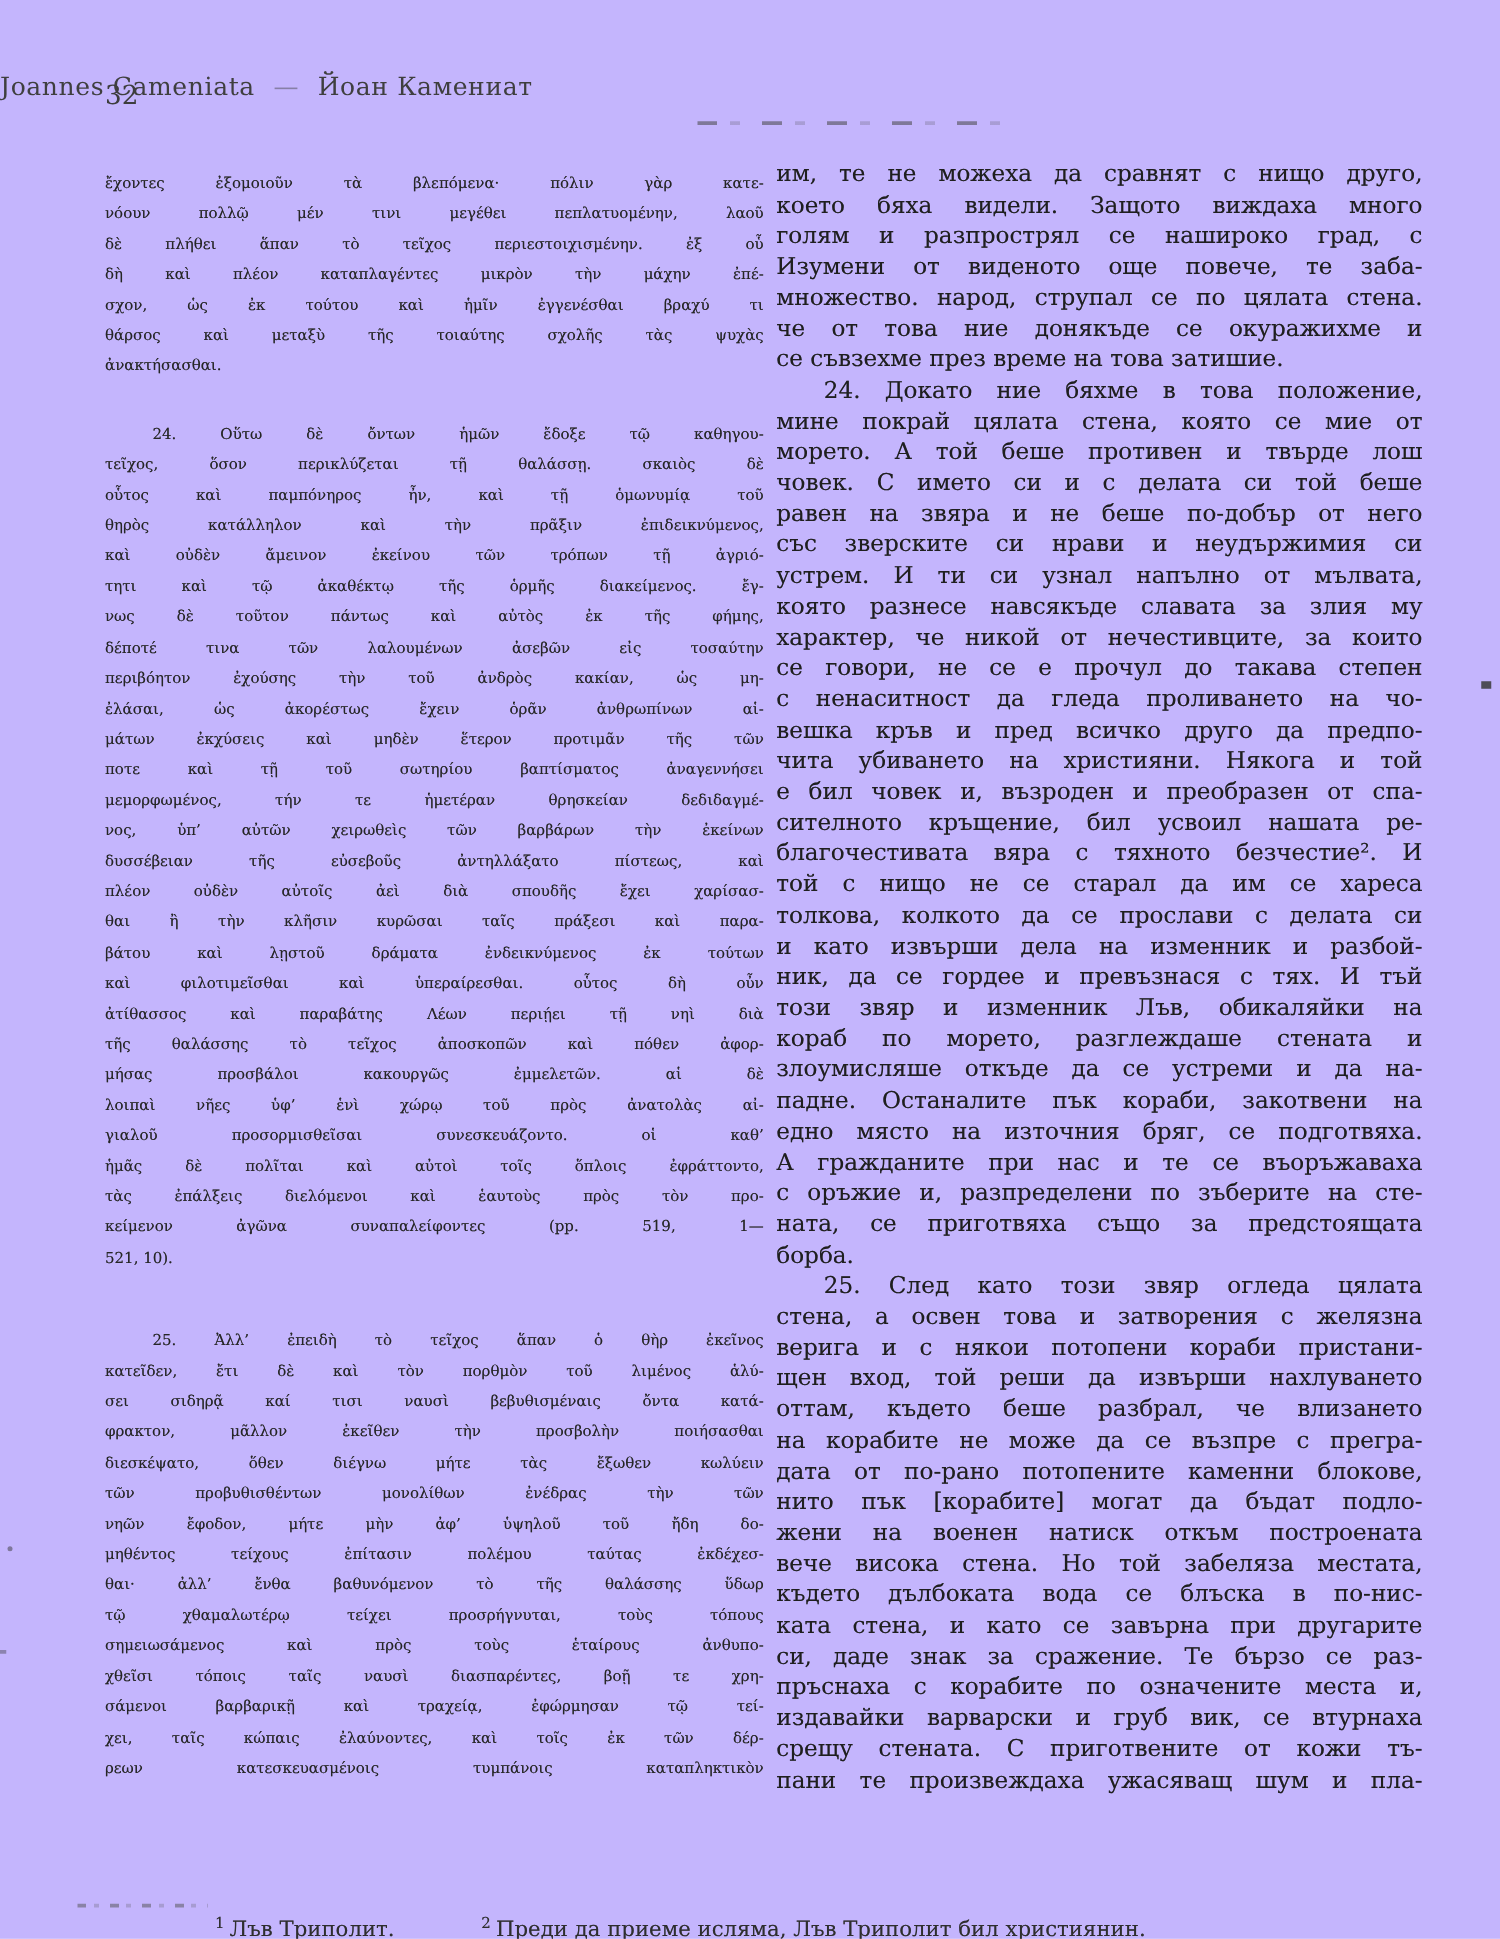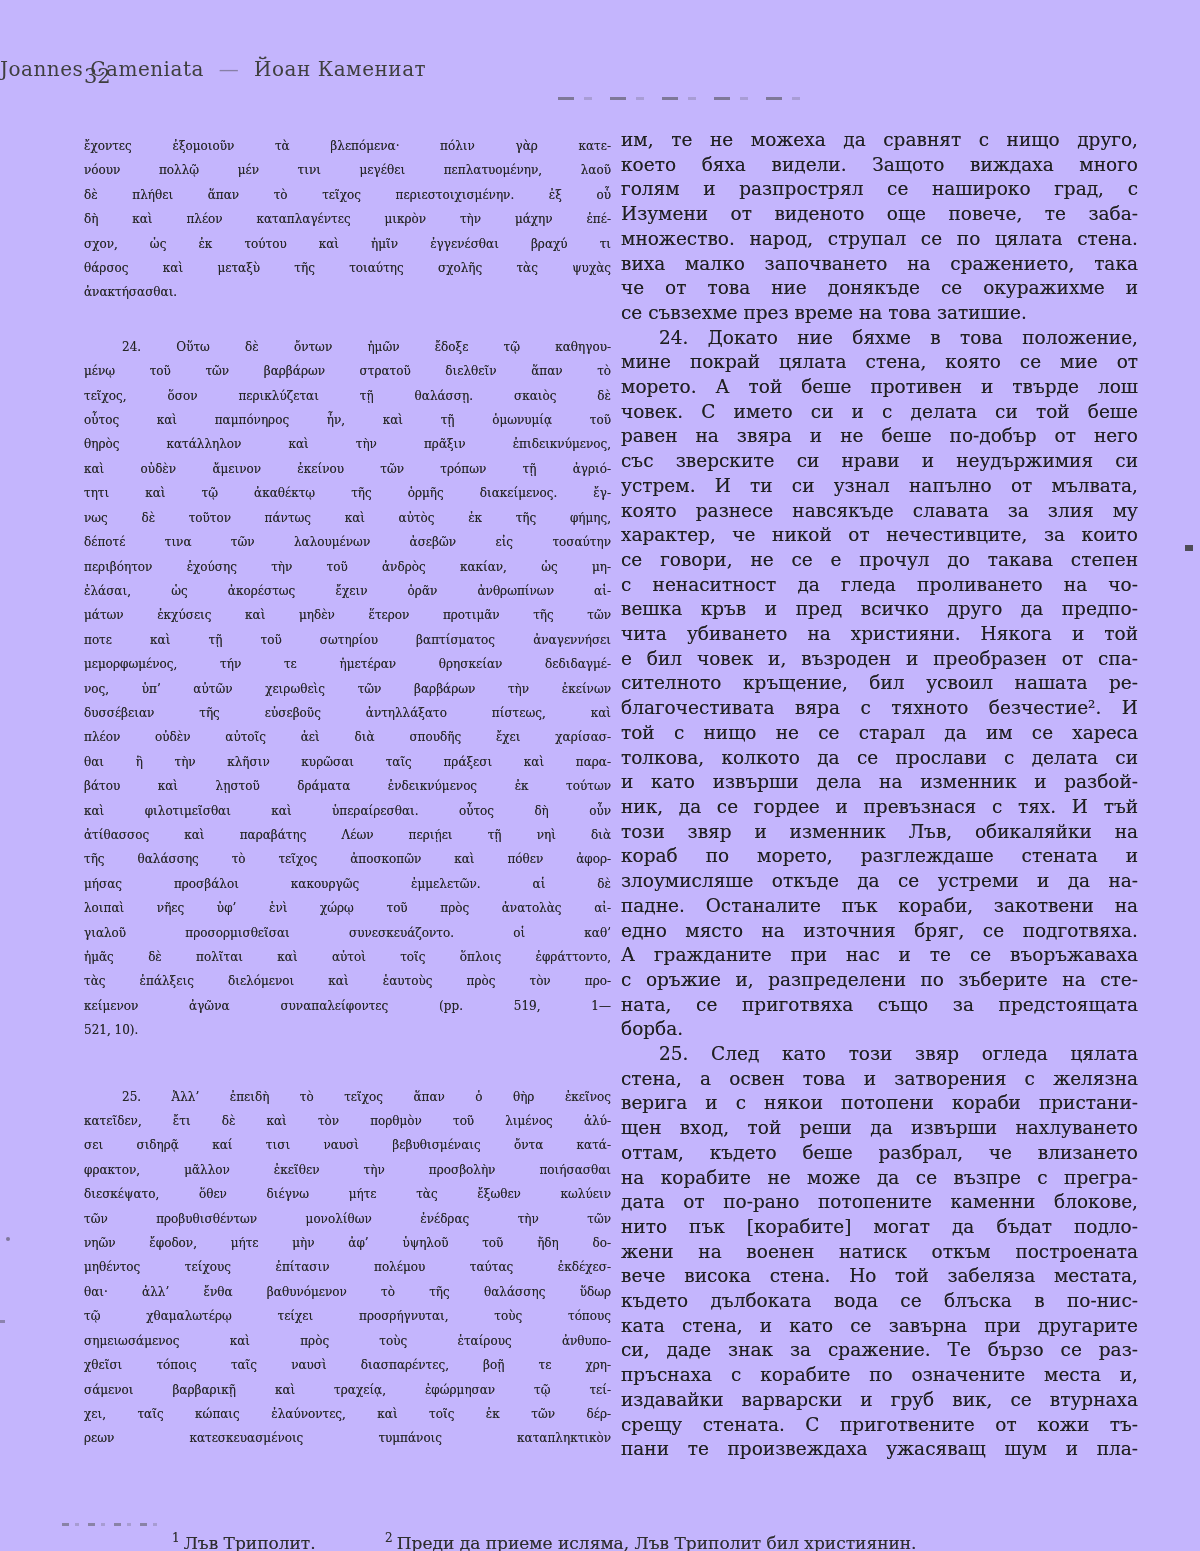--- a/index.html
+++ b/index.html
@@ -90,21 +90,20 @@
         <div class="tl">ἔχοντες ἐξομοιοῦν τὰ βλεπόμενα· πόλιν γὰρ κατε-</div>
         <div class="tl">νόουν πολλῷ μέν τινι μεγέθει πεπλατυομένην, λαοῦ</div>
         <div class="tl">δὲ πλήθει ἅπαν τὸ τεῖχος περιεστοιχισμένην. ἐξ οὗ</div>
         <div class="tl">δὴ καὶ πλέον καταπλαγέντες μικρὸν τὴν μάχην ἐπέ-</div>
         <div class="tl">σχον, ὡς ἐκ τούτου καὶ ἡμῖν ἐγγενέσθαι βραχύ τι</div>
         <div class="tl">θάρσος καὶ μεταξὺ τῆς τοιαύτης σχολῆς τὰς ψυχὰς</div>
         <div class="tl no-just">ἀνακτήσασθαι.</div>
       </div>
       <div class="para">
         <div class="tl first">24. Οὕτω δὲ ὄντων ἡμῶν ἔδοξε τῷ καθηγου-</div>
-        <div class="tl">μένῳ τοῦ τῶν βαρβάρων στρατοῦ διελθεῖν ἅπαν τὸ</div>
         <div class="tl">τεῖχος, ὅσον περικλύζεται τῇ θαλάσσῃ. σκαιὸς δὲ</div>
         <div class="tl">οὗτος καὶ παμπόνηρος ἦν, καὶ τῇ ὁμωνυμίᾳ τοῦ</div>
         <div class="tl">θηρὸς κατάλληλον καὶ τὴν πρᾶξιν ἐπιδεικνύμενος,</div>
         <div class="tl">καὶ οὐδὲν ἄμεινον ἐκείνου τῶν τρόπων τῇ ἀγριό-</div>
         <div class="tl">τητι καὶ τῷ ἀκαθέκτῳ τῆς ὁρμῆς διακείμενος. ἔγ-</div>
         <div class="tl">νως δὲ τοῦτον πάντως καὶ αὐτὸς ἐκ τῆς φήμης,</div>
         <div class="tl">δέποτέ τινα τῶν λαλουμένων ἀσεβῶν εἰς τοσαύτην</div>
         <div class="tl">περιβόητον ἐχούσης τὴν τοῦ ἀνδρὸς κακίαν, ὡς μη-</div>
         <div class="tl">ἐλάσαι, ὡς ἀκορέστως ἔχειν ὁρᾶν ἀνθρωπίνων αἱ-</div>
         <div class="tl">μάτων ἐκχύσεις καὶ μηδὲν ἕτερον προτιμᾶν τῆς τῶν</div>
@@ -144,21 +143,20 @@
         <div class="tl">ρεων κατεσκευασμένοις τυμπάνοις καταπληκτικὸν</div>
       </div>
     </div>
   <div class="col col-right" id="col-right">
       <div class="para">
         <div class="tl">им, те не можеха да сравнят с нищо друго,</div>
         <div class="tl">което бяха видели. Защото виждаха много</div>
         <div class="tl">голям и разпрострял се нашироко град, с</div>
         <div class="tl">Изумени от виденото още повече, те заба-</div>
         <div class="tl">множество. народ, струпал се по цялата стена.</div>
-        <div class="tl">виха малко започването на сражението, така</div>
         <div class="tl">че от това ние донякъде се окуражихме и</div>
         <div class="tl no-just">се съвзехме през време на това затишие.</div>
       </div>
       <div class="para">
         <div class="tl first">24. Докато ние бяхме в това положение,</div>
         <div class="tl">мине покрай цялата стена, която се мие от</div>
         <div class="tl">морето. А той беше противен и твърде лош</div>
         <div class="tl">човек. С името си и с делата си той беше</div>
         <div class="tl">равен на звяра и не беше по-добър от него</div>
         <div class="tl">със зверските си нрави и неудържимия си</div>

